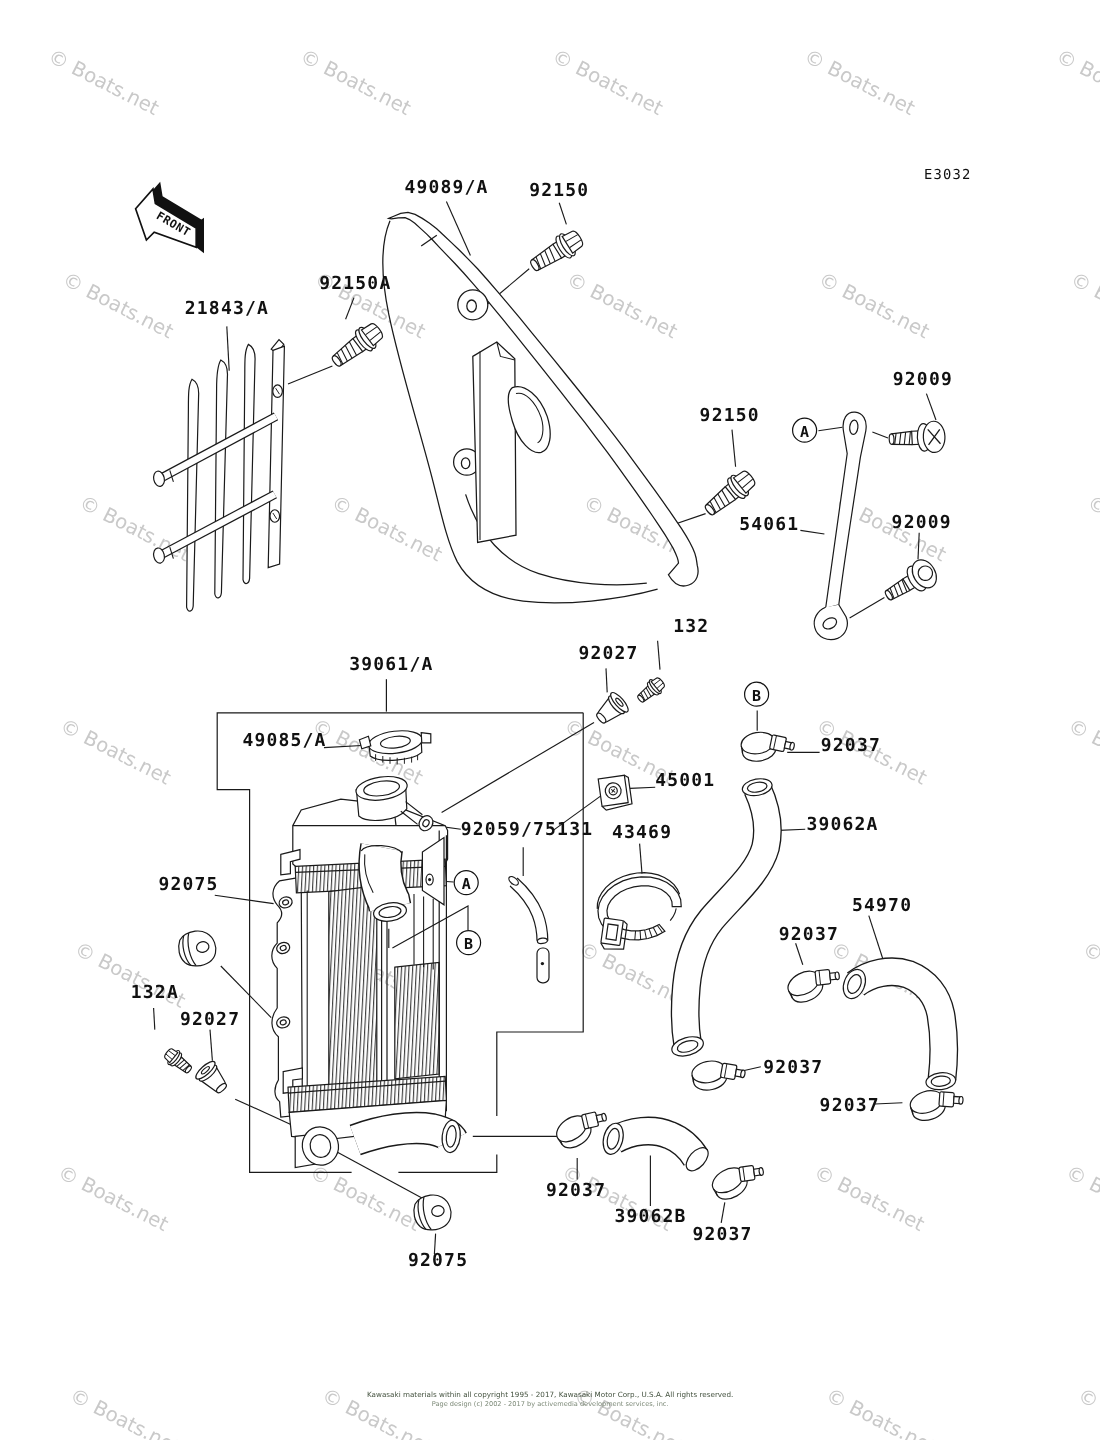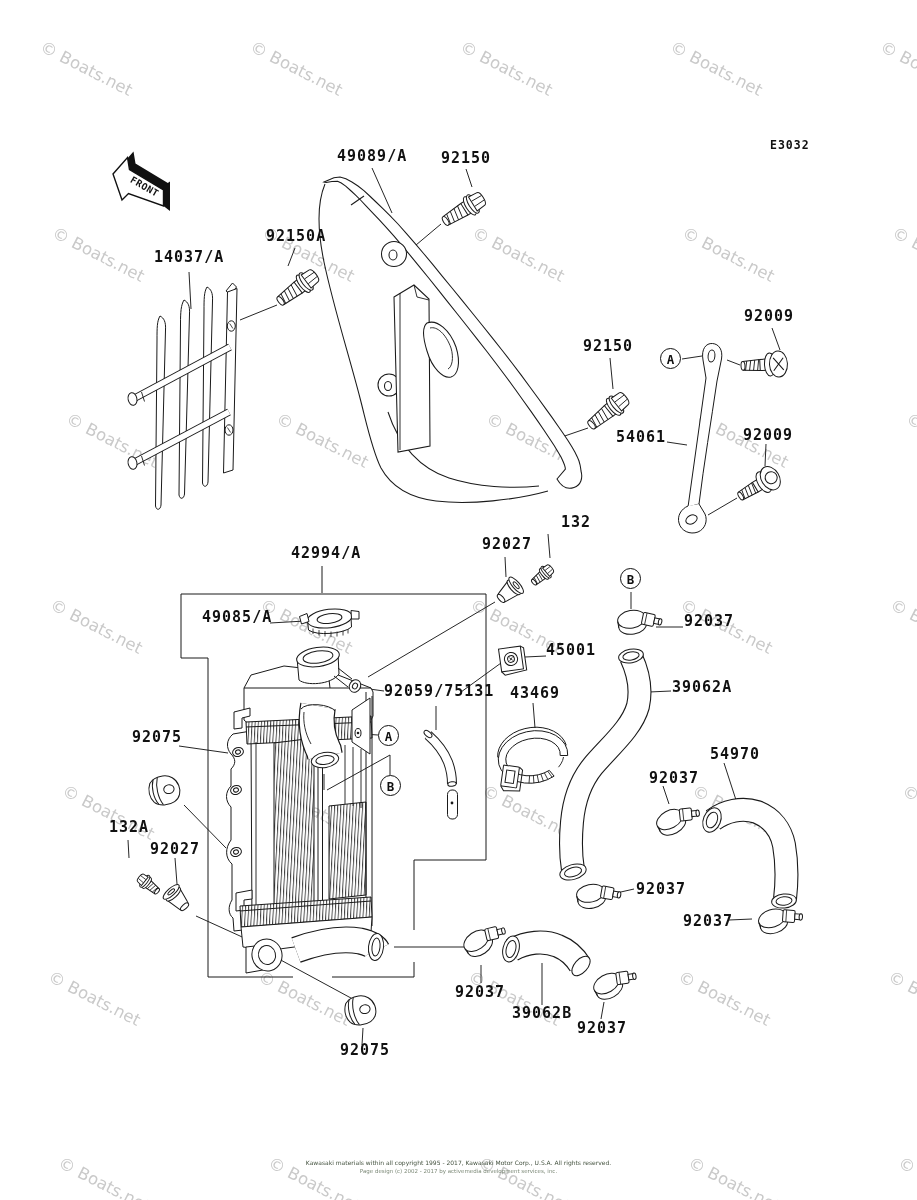--- a/index.html
+++ b/index.html
@@ -3,21 +3,21 @@
 <meta charset="utf-8">
 <style>
   html,body{margin:0;padding:0;background:#ffffff;}
   #stage{position:relative;width:917px;height:1200px;background:#ffffff;overflow:hidden;
          font-family:"DejaVu Sans Mono","Liberation Mono",monospace;}
   .wm{position:absolute;font-family:"DejaVu Sans","Liberation Sans",sans-serif;
       font-size:16.5px;color:#c9c9c9;transform:rotate(27deg);white-space:nowrap;}
   .plabel{position:absolute;font-family:"DejaVu Sans Mono","Liberation Mono",monospace;
       font-weight:bold;font-size:15px;letter-spacing:1px;color:#111;white-space:nowrap;line-height:14px;}
   .small-code{position:absolute;font-family:"DejaVu Sans Mono","Liberation Mono",monospace;
-      font-weight:bold;font-size:11.5px;letter-spacing:1px;color:#111;line-height:11px;}
+      font-weight:normal;font-size:11.5px;letter-spacing:1px;color:#111;line-height:11px;}
   .callout{position:absolute;width:21px;height:21px;border:1.4px solid #111;border-radius:50%;
       background:#fff;color:#111;font-weight:bold;font-size:12.5px;line-height:21px;text-align:center;
       font-family:"DejaVu Sans Mono","Liberation Mono",monospace;box-sizing:border-box;}
   .footer-line{position:absolute;width:917px;text-align:center;
       font-family:"DejaVu Sans","Liberation Sans",sans-serif;}
   #footer1{top:1159px;font-size:6px;color:#44523f;letter-spacing:0;}
   #footer2{top:1168px;font-size:5.5px;color:#7d8a78;letter-spacing:0;}
   svg{position:absolute;left:0;top:0;}
 </style>
 </head>
@@ -419,26 +419,26 @@
     <g>
         <use href="#sym-clamp" transform="translate(608,986) rotate(-30)"></use>
       </g>
   </svg>
 
   <div class="small-code" style="left:770px;top:140px">E3032</div>
 
   <div class="plabel" style="left:337px;top:149px">49089/A</div>
   <div class="plabel" style="left:441px;top:151px">92150</div>
   <div class="plabel" style="left:266px;top:229px">92150A</div>
-  <div class="plabel" style="left:154px;top:250px">14037/A</div>
+  <div class="plabel" style="left:154px;top:250px">21843/A</div>
   <div class="plabel" style="left:583px;top:339px">92150</div>
   <div class="plabel" style="left:744px;top:309px">92009</div>
   <div class="plabel" style="left:616px;top:430px">54061</div>
   <div class="plabel" style="left:743px;top:428px">92009</div>
-  <div class="plabel" style="left:291px;top:546px">42994/A</div>
+  <div class="plabel" style="left:291px;top:546px">39061/A</div>
   <div class="plabel" style="left:561px;top:515px">132</div>
   <div class="plabel" style="left:482px;top:537px">92027</div>
   <div class="plabel" style="left:202px;top:610px">49085/A</div>
   <div class="plabel" style="left:684px;top:614px">92037</div>
   <div class="plabel" style="left:546px;top:643px">45001</div>
   <div class="plabel" style="left:672px;top:680px">39062A</div>
   <div class="plabel" style="left:384px;top:684px">92059/75131</div>
   <div class="plabel" style="left:510px;top:686px">43469</div>
   <div class="plabel" style="left:132px;top:730px">92075</div>
   <div class="plabel" style="left:710px;top:747px">54970</div>

